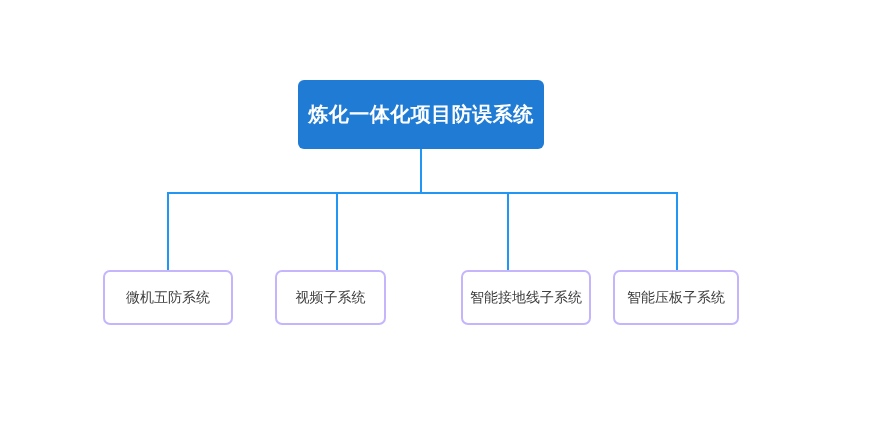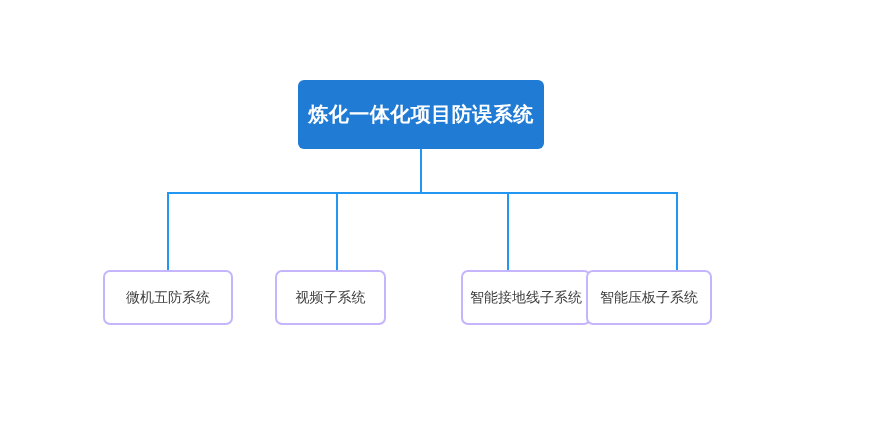--- a/index.html
+++ b/index.html
@@ -54,21 +54,21 @@
     font-size: 14px;
     font-weight: normal;
   }
   .node-child .label {
     line-height: 1.2;
     white-space: nowrap;
   }
   .c0 { left: 103px; width: 130px; }
   .c1 { left: 275px; width: 111px; }
   .c2 { left: 461px; width: 130px; }
-  .c3 { left: 586px; width: 126px; }
+  .c3 { left: 613px; width: 126px; }
 </style>
 </head>
 <body>
 
 <div id="canvas">
 
   <svg id="connectors" viewBox="0 0 870 436" xmlns="http://www.w3.org/2000/svg">
     <g fill="none" stroke="#2196f3" stroke-width="2" stroke-linecap="square">
       <line x1="421" y1="149" x2="421" y2="193"></line>
       <line x1="168" y1="193" x2="677" y2="193"></line>

